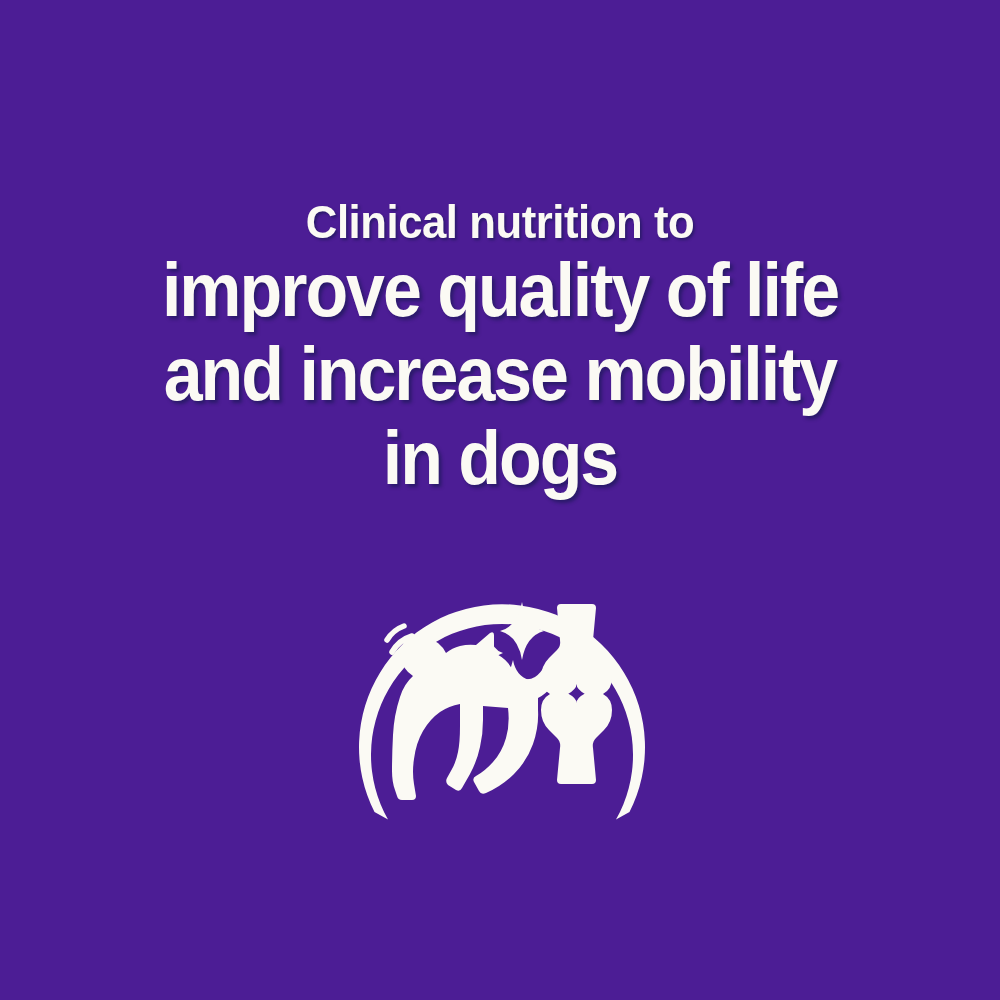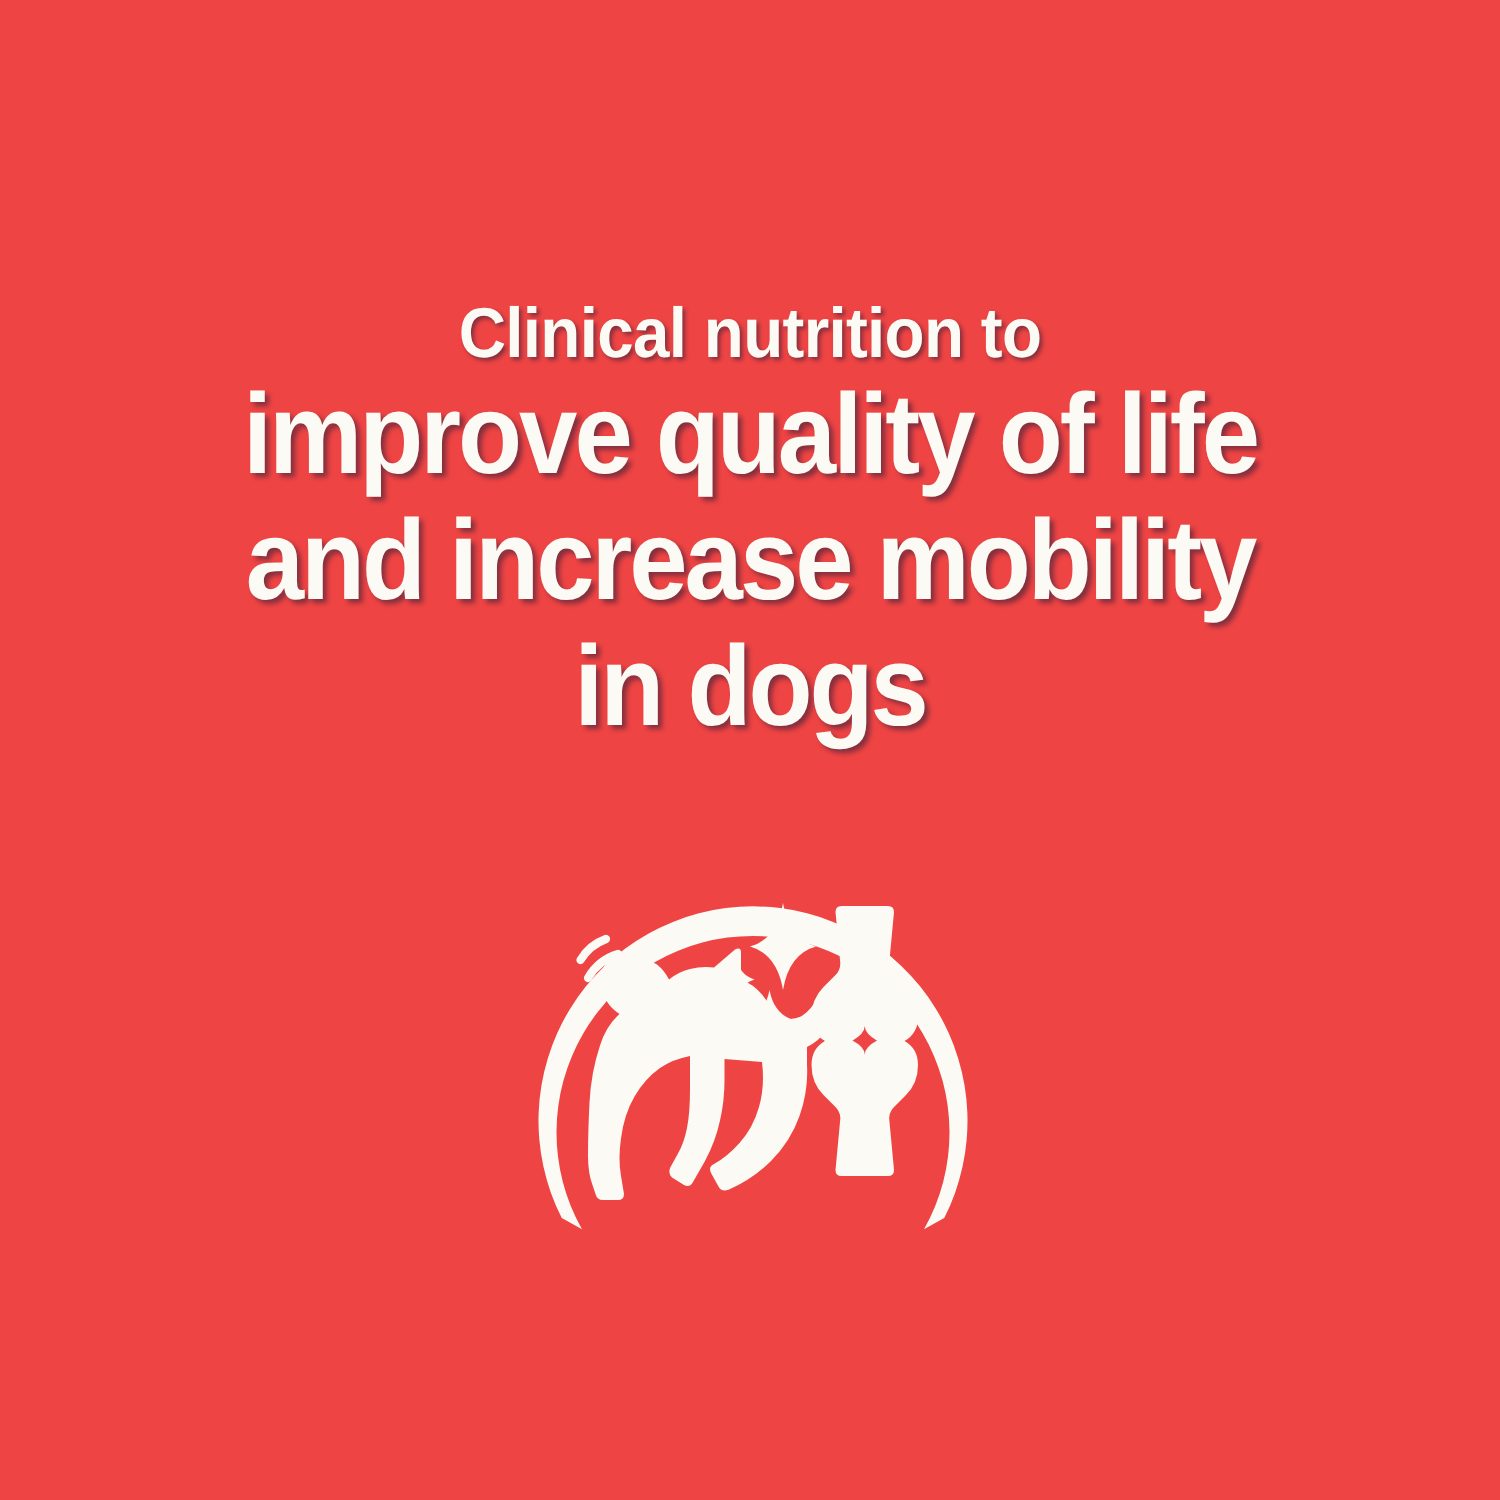--- a/index.html
+++ b/index.html
@@ -7,21 +7,21 @@
   body {
     background:#06377a;
     font-family:"Liberation Sans", sans-serif;
     overflow:hidden;
     position:relative;
   }
 
   #poster {
     position:absolute;
     inset:0;
-    background:#ef4444;
+    background:#4c1d95;
     display:flex;
     flex-direction:column;
     align-items:center;
     padding-left:31px;
   }
 
   
   #headline {
     position:absolute;
     top:196px;

